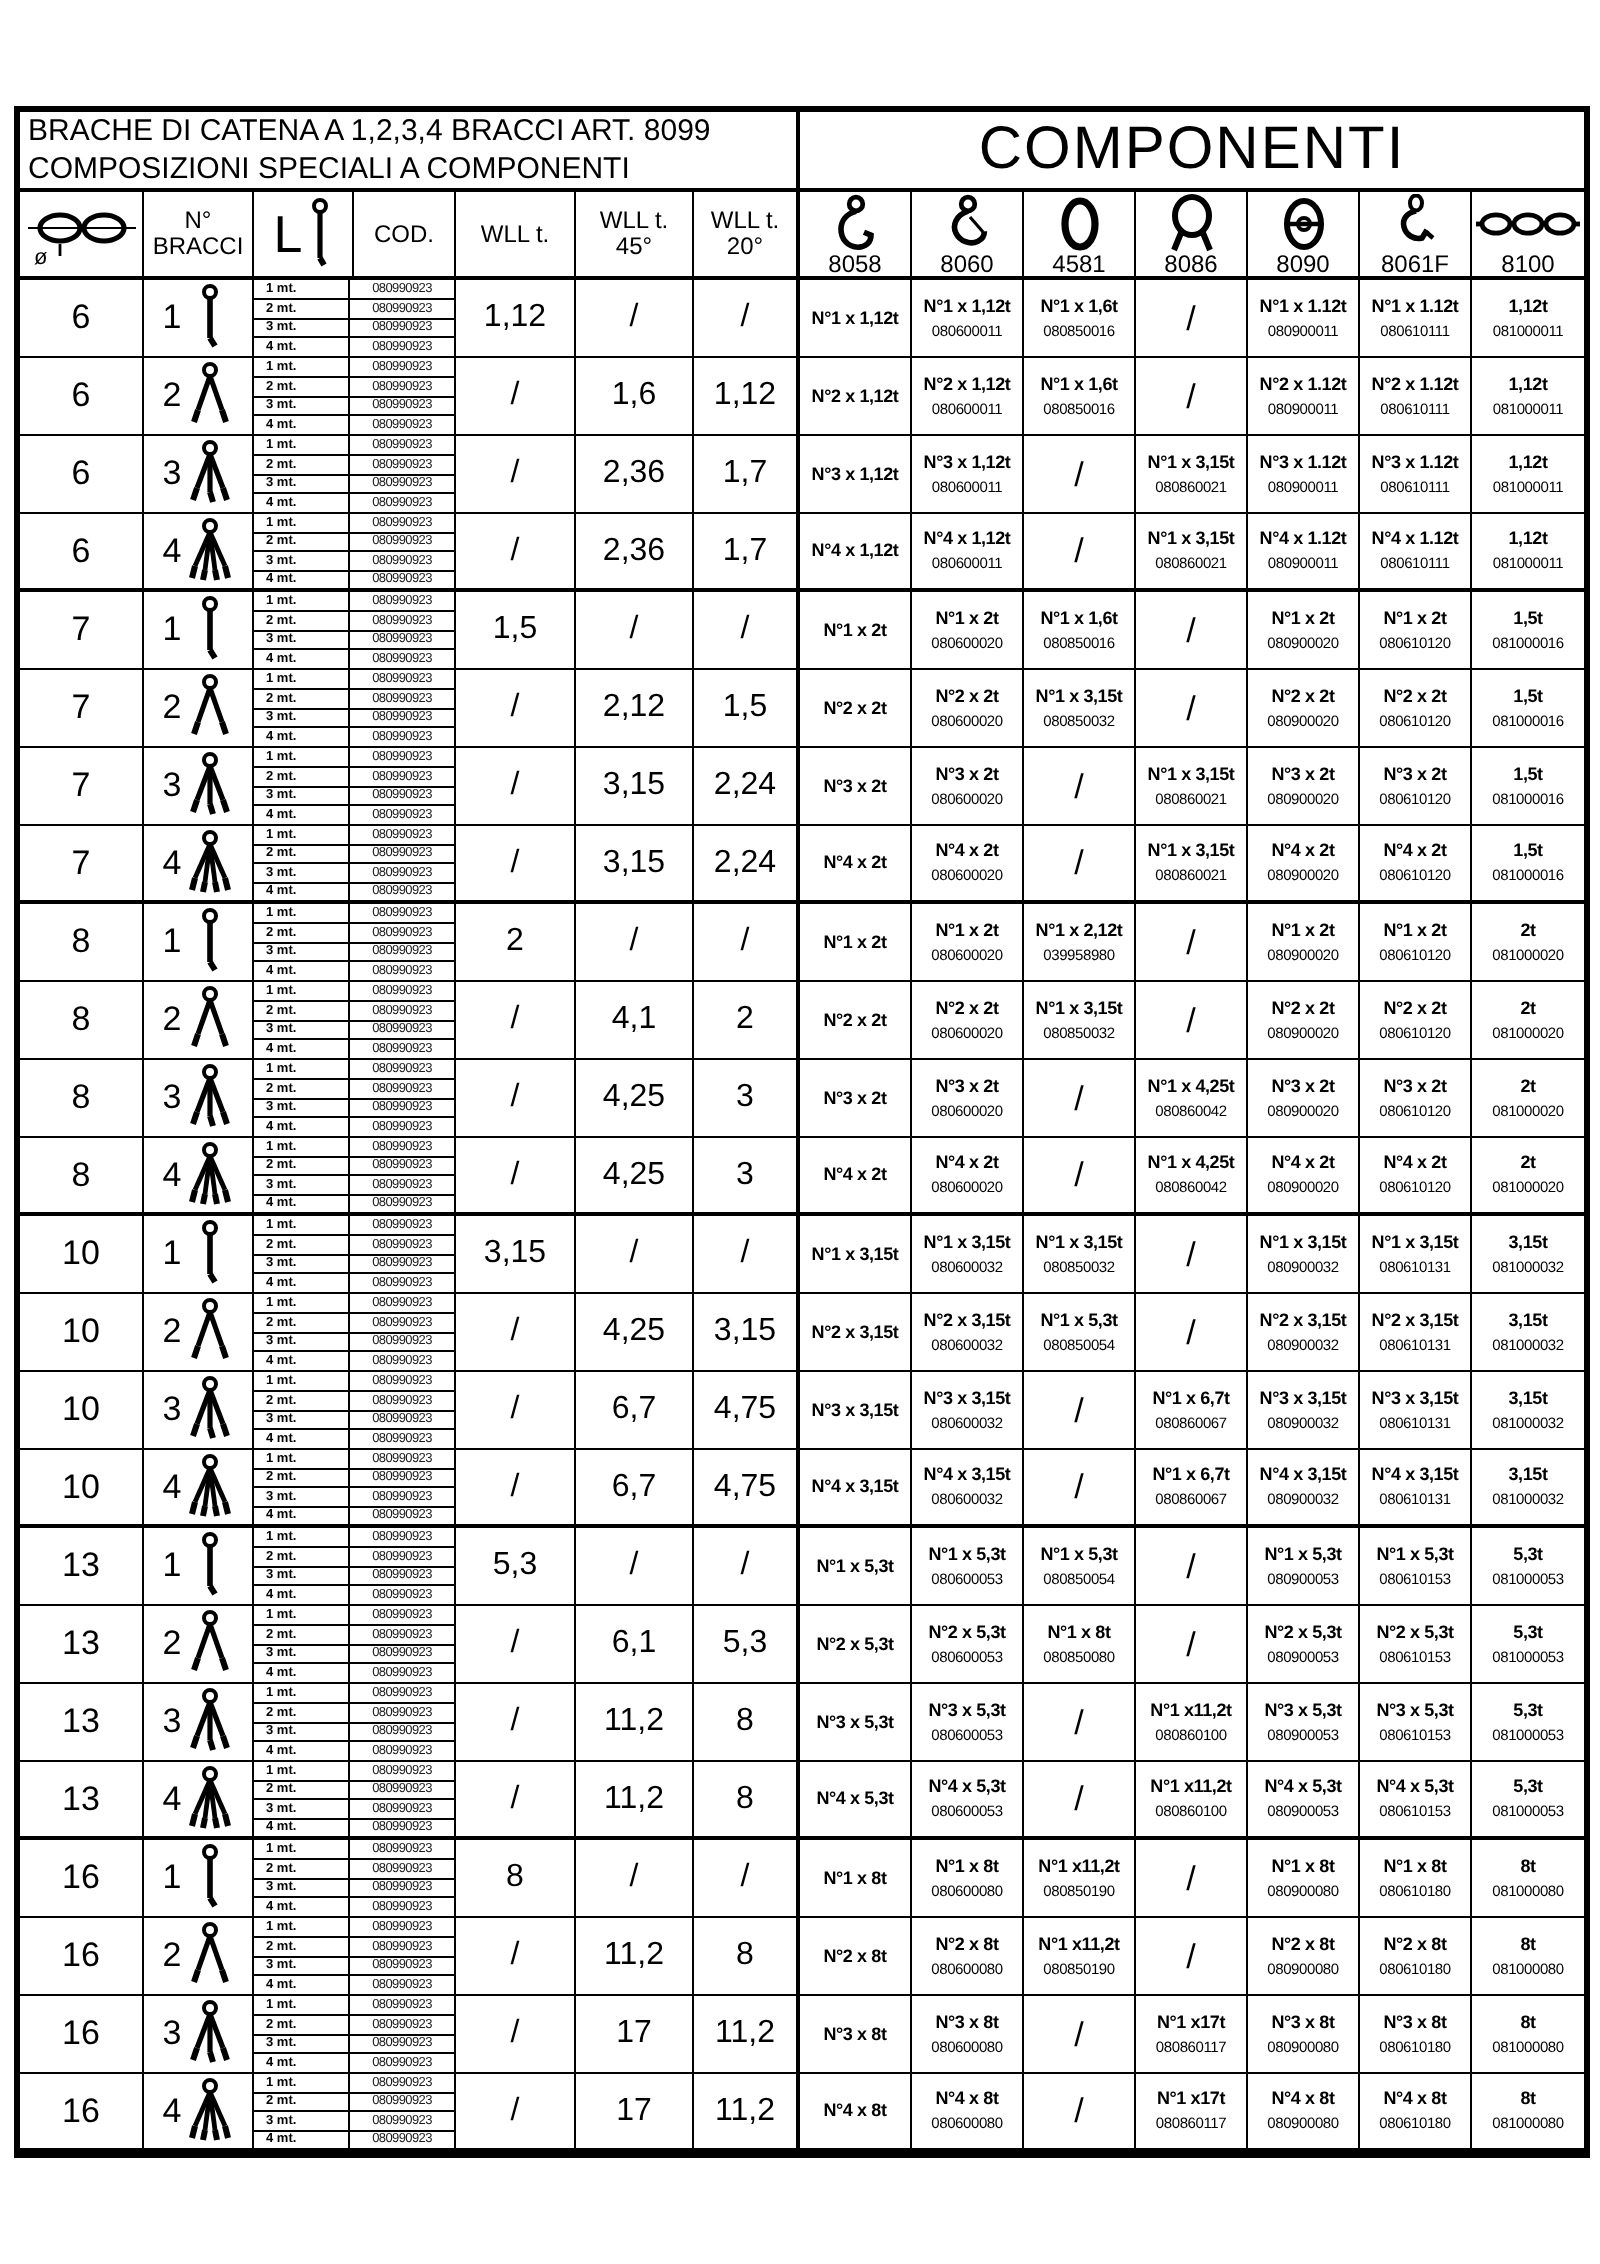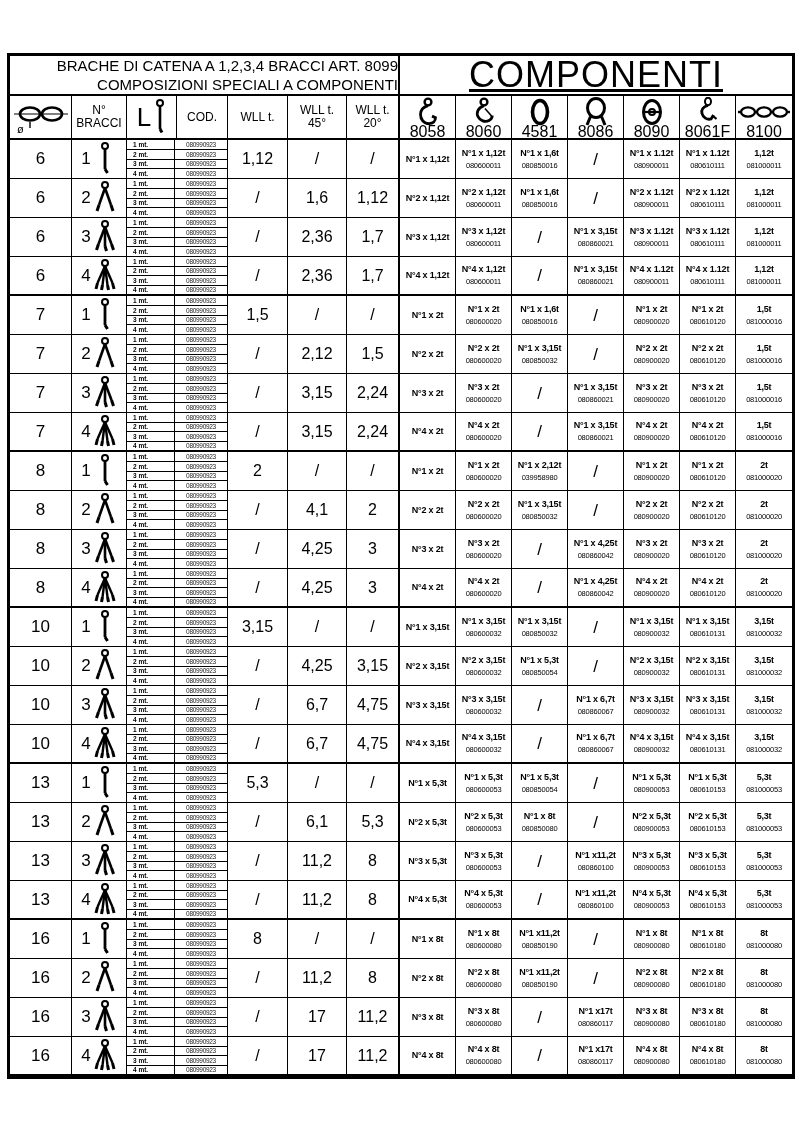--- a/index.html
+++ b/index.html
@@ -1,30 +1,30 @@
 <!DOCTYPE html>
 <html><head>
 <meta charset="utf-8">
 <style>
   html,body{margin:0;padding:0;background:#e8e8e8;}
   .page{position:relative;width:800px;height:1132px;background:#fff;font-family:"Liberation Sans","DejaVu Sans",sans-serif;color:#000;overflow:hidden;}
   .sheet{position:absolute;left:7px;top:53px;border:3px solid #000;background:#fff;}
   .grid{display:grid;grid-template-columns:62px 55px 50px 51px 60px 59px 53px repeat(7,56px);grid-template-rows:40px 44px repeat(24,39px);}
   .c{border-right:1px solid #000;border-bottom:1px solid #000;display:flex;align-items:center;justify-content:center;overflow:hidden;box-sizing:border-box;background:#fff;}
   .r2{border-right-width:2px}.r0{border-right:none}.b2{border-bottom-width:2px}
-  .h1l{grid-column:1/span 7;flex-direction:column;align-items:flex-end;justify-content:center;padding-left:4px;}
+  .h1l{grid-column:1/span 7;flex-direction:column;align-items:flex-start;justify-content:center;padding-left:4px;}
   .h1l div{font-size:15px;line-height:19px;letter-spacing:0;white-space:nowrap;}
-  .h1r{grid-column:8/span 7;font-size:36px;letter-spacing:1px;text-decoration:underline;}
+  .h1r{grid-column:8/span 7;font-size:30px;letter-spacing:1px;}
   .hdr2{flex-direction:column;line-height:13px;font-size:12px;}
   .hdr2 .big{font-size:26px;line-height:26px;}
   .diaHead{position:relative;}
   .diaSym{position:absolute;left:7px;bottom:2px;font-size:11px;}
   .lwrap{display:flex;align-items:center;gap:3px;}
   .compHead{flex-direction:column;gap:1px;padding-top:2px;}
-  .cid{font-size:16px;line-height:12px;}
+  .cid{font-size:12px;line-height:12px;}
   .cicon{display:flex;align-items:center;justify-content:center;height:26px;}
   .dia{font-size:17px;}
   .legs{gap:2px;}
   .legs .num{font-size:17px;}
   .mini{grid-column:span 2;flex-direction:column;align-items:stretch;justify-content:stretch;padding:0;}
   .sub{flex:1;display:flex;border-bottom:1px solid #000;min-height:0;}
   .sub:last-child{border-bottom:none;}
   .sub .len{width:48px;border-right:1px solid #000;display:flex;align-items:center;padding-left:6px;font-size:6.5px;font-weight:bold;box-sizing:border-box;}
   .sub .code{flex:1;display:flex;align-items:center;justify-content:center;font-size:6.5px;letter-spacing:-0.3px;color:#1a1a1a;}
   .wllv{font-size:16px;}

